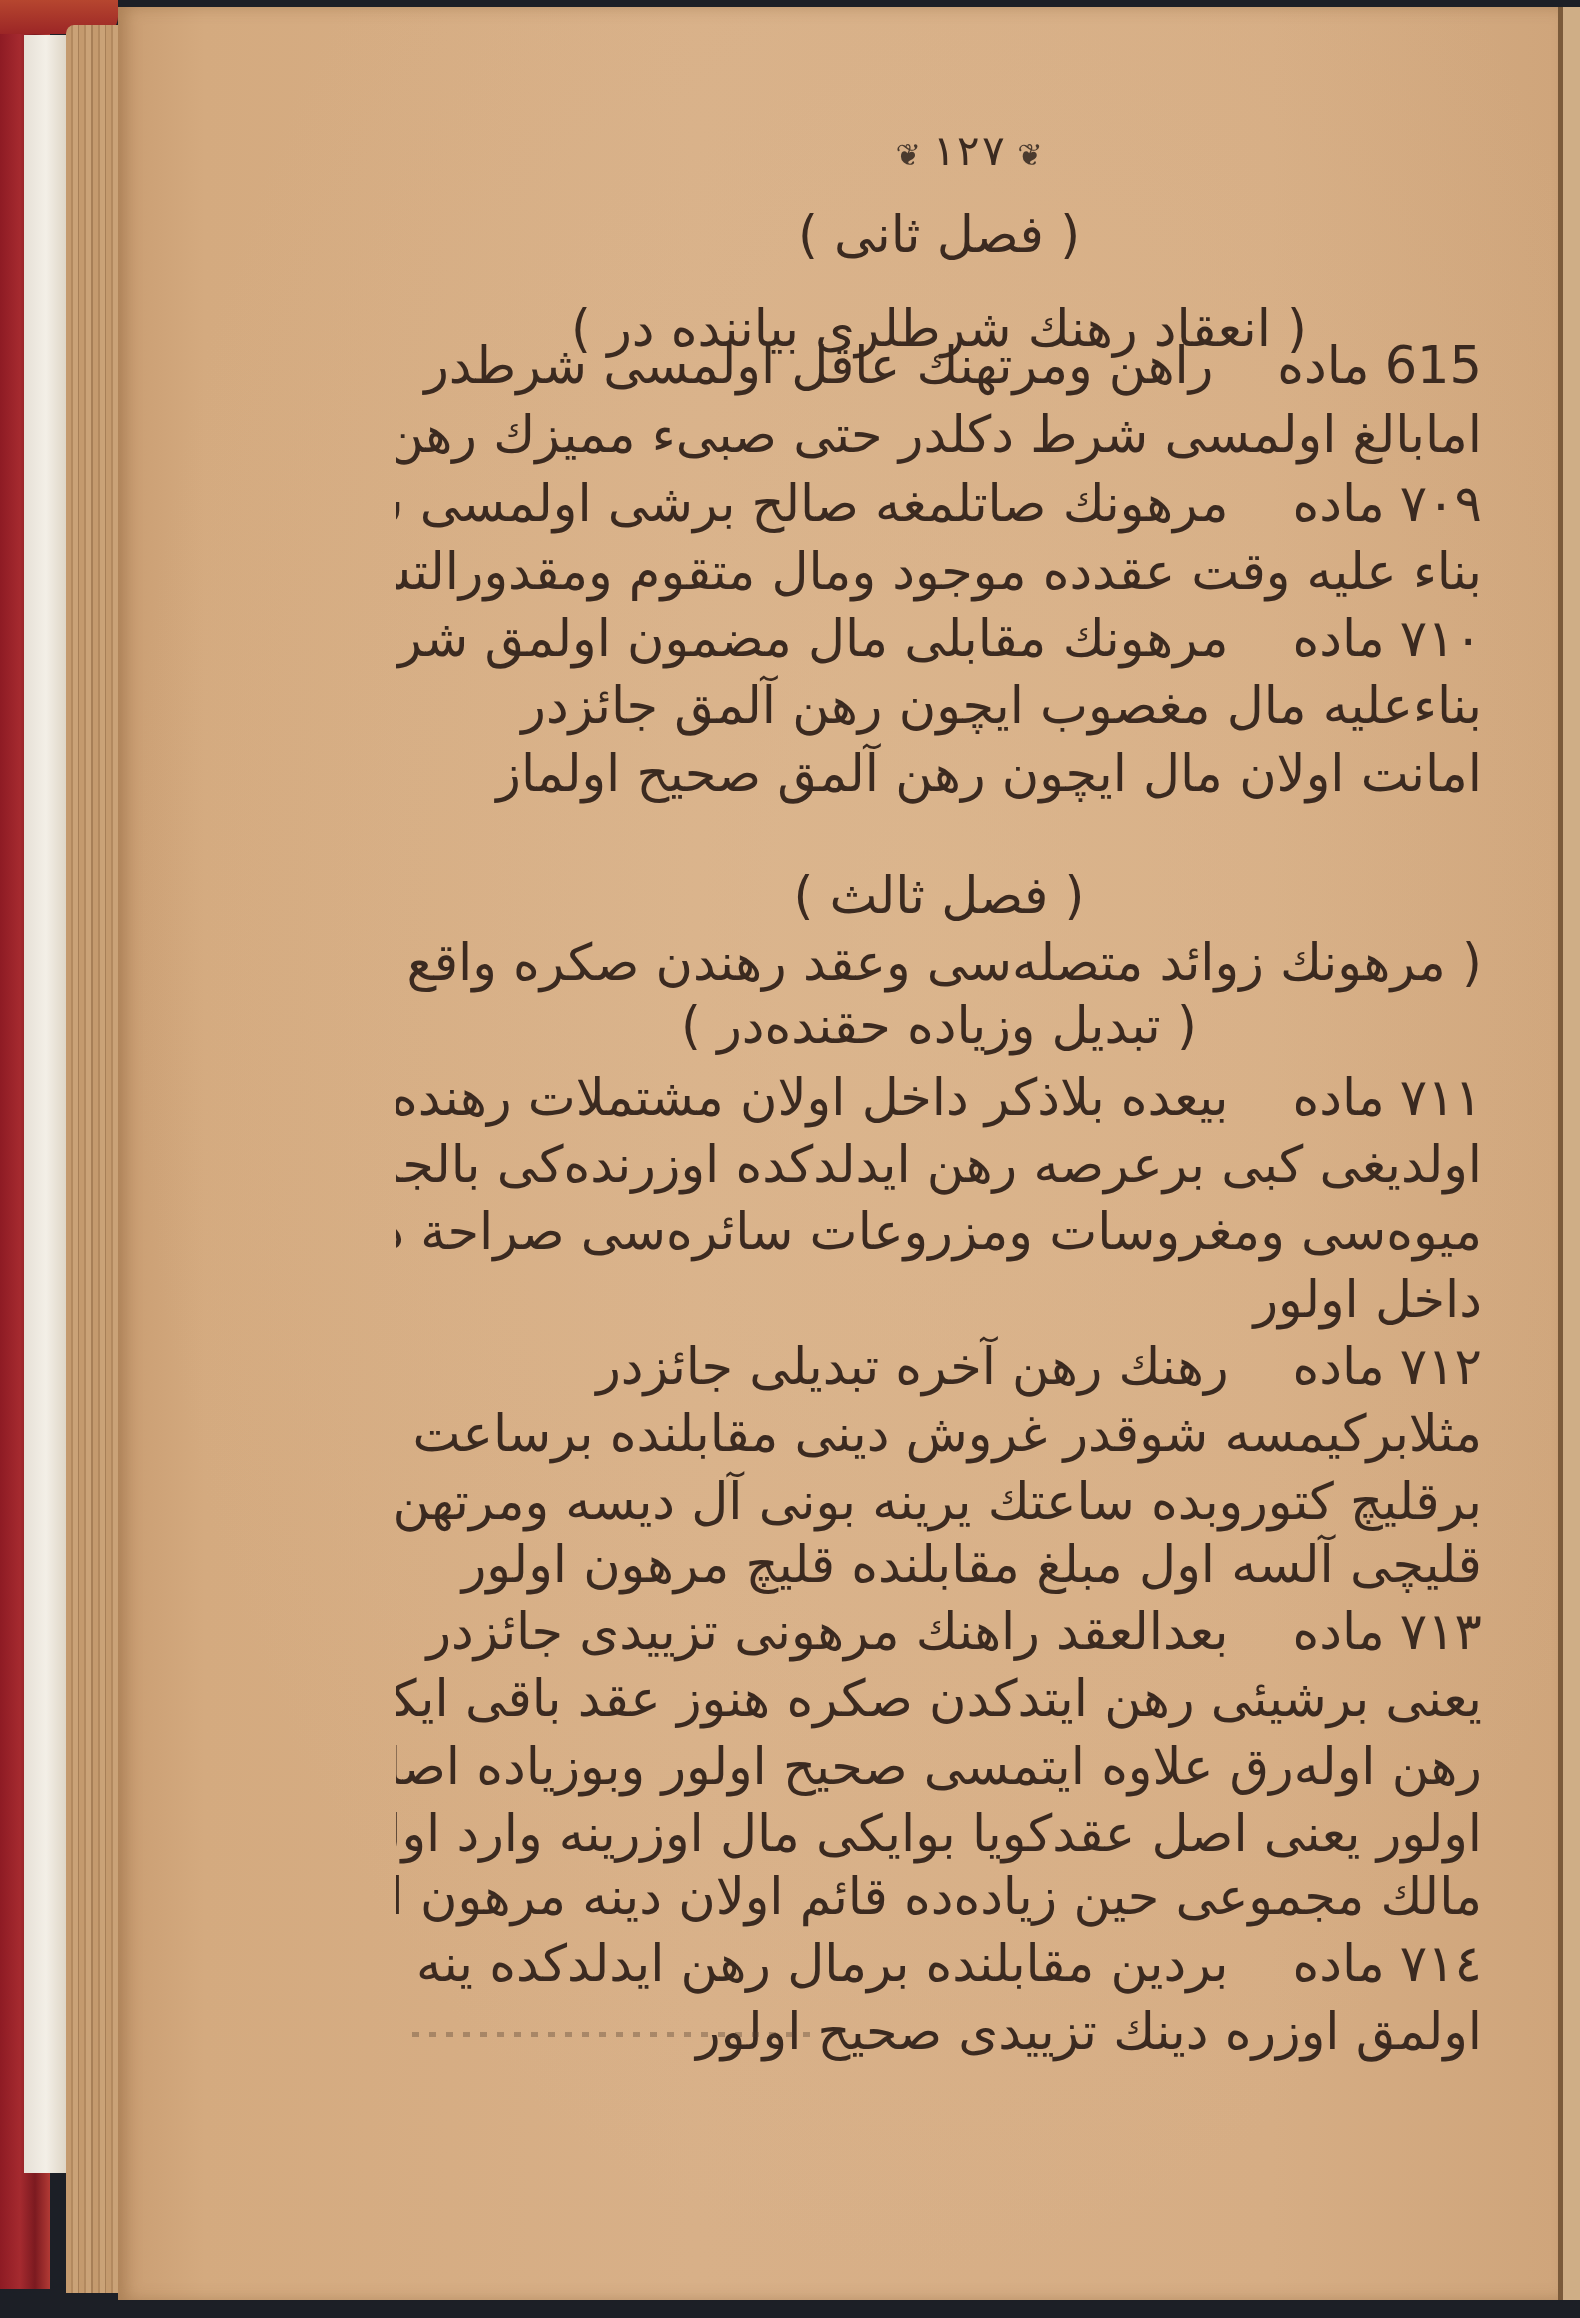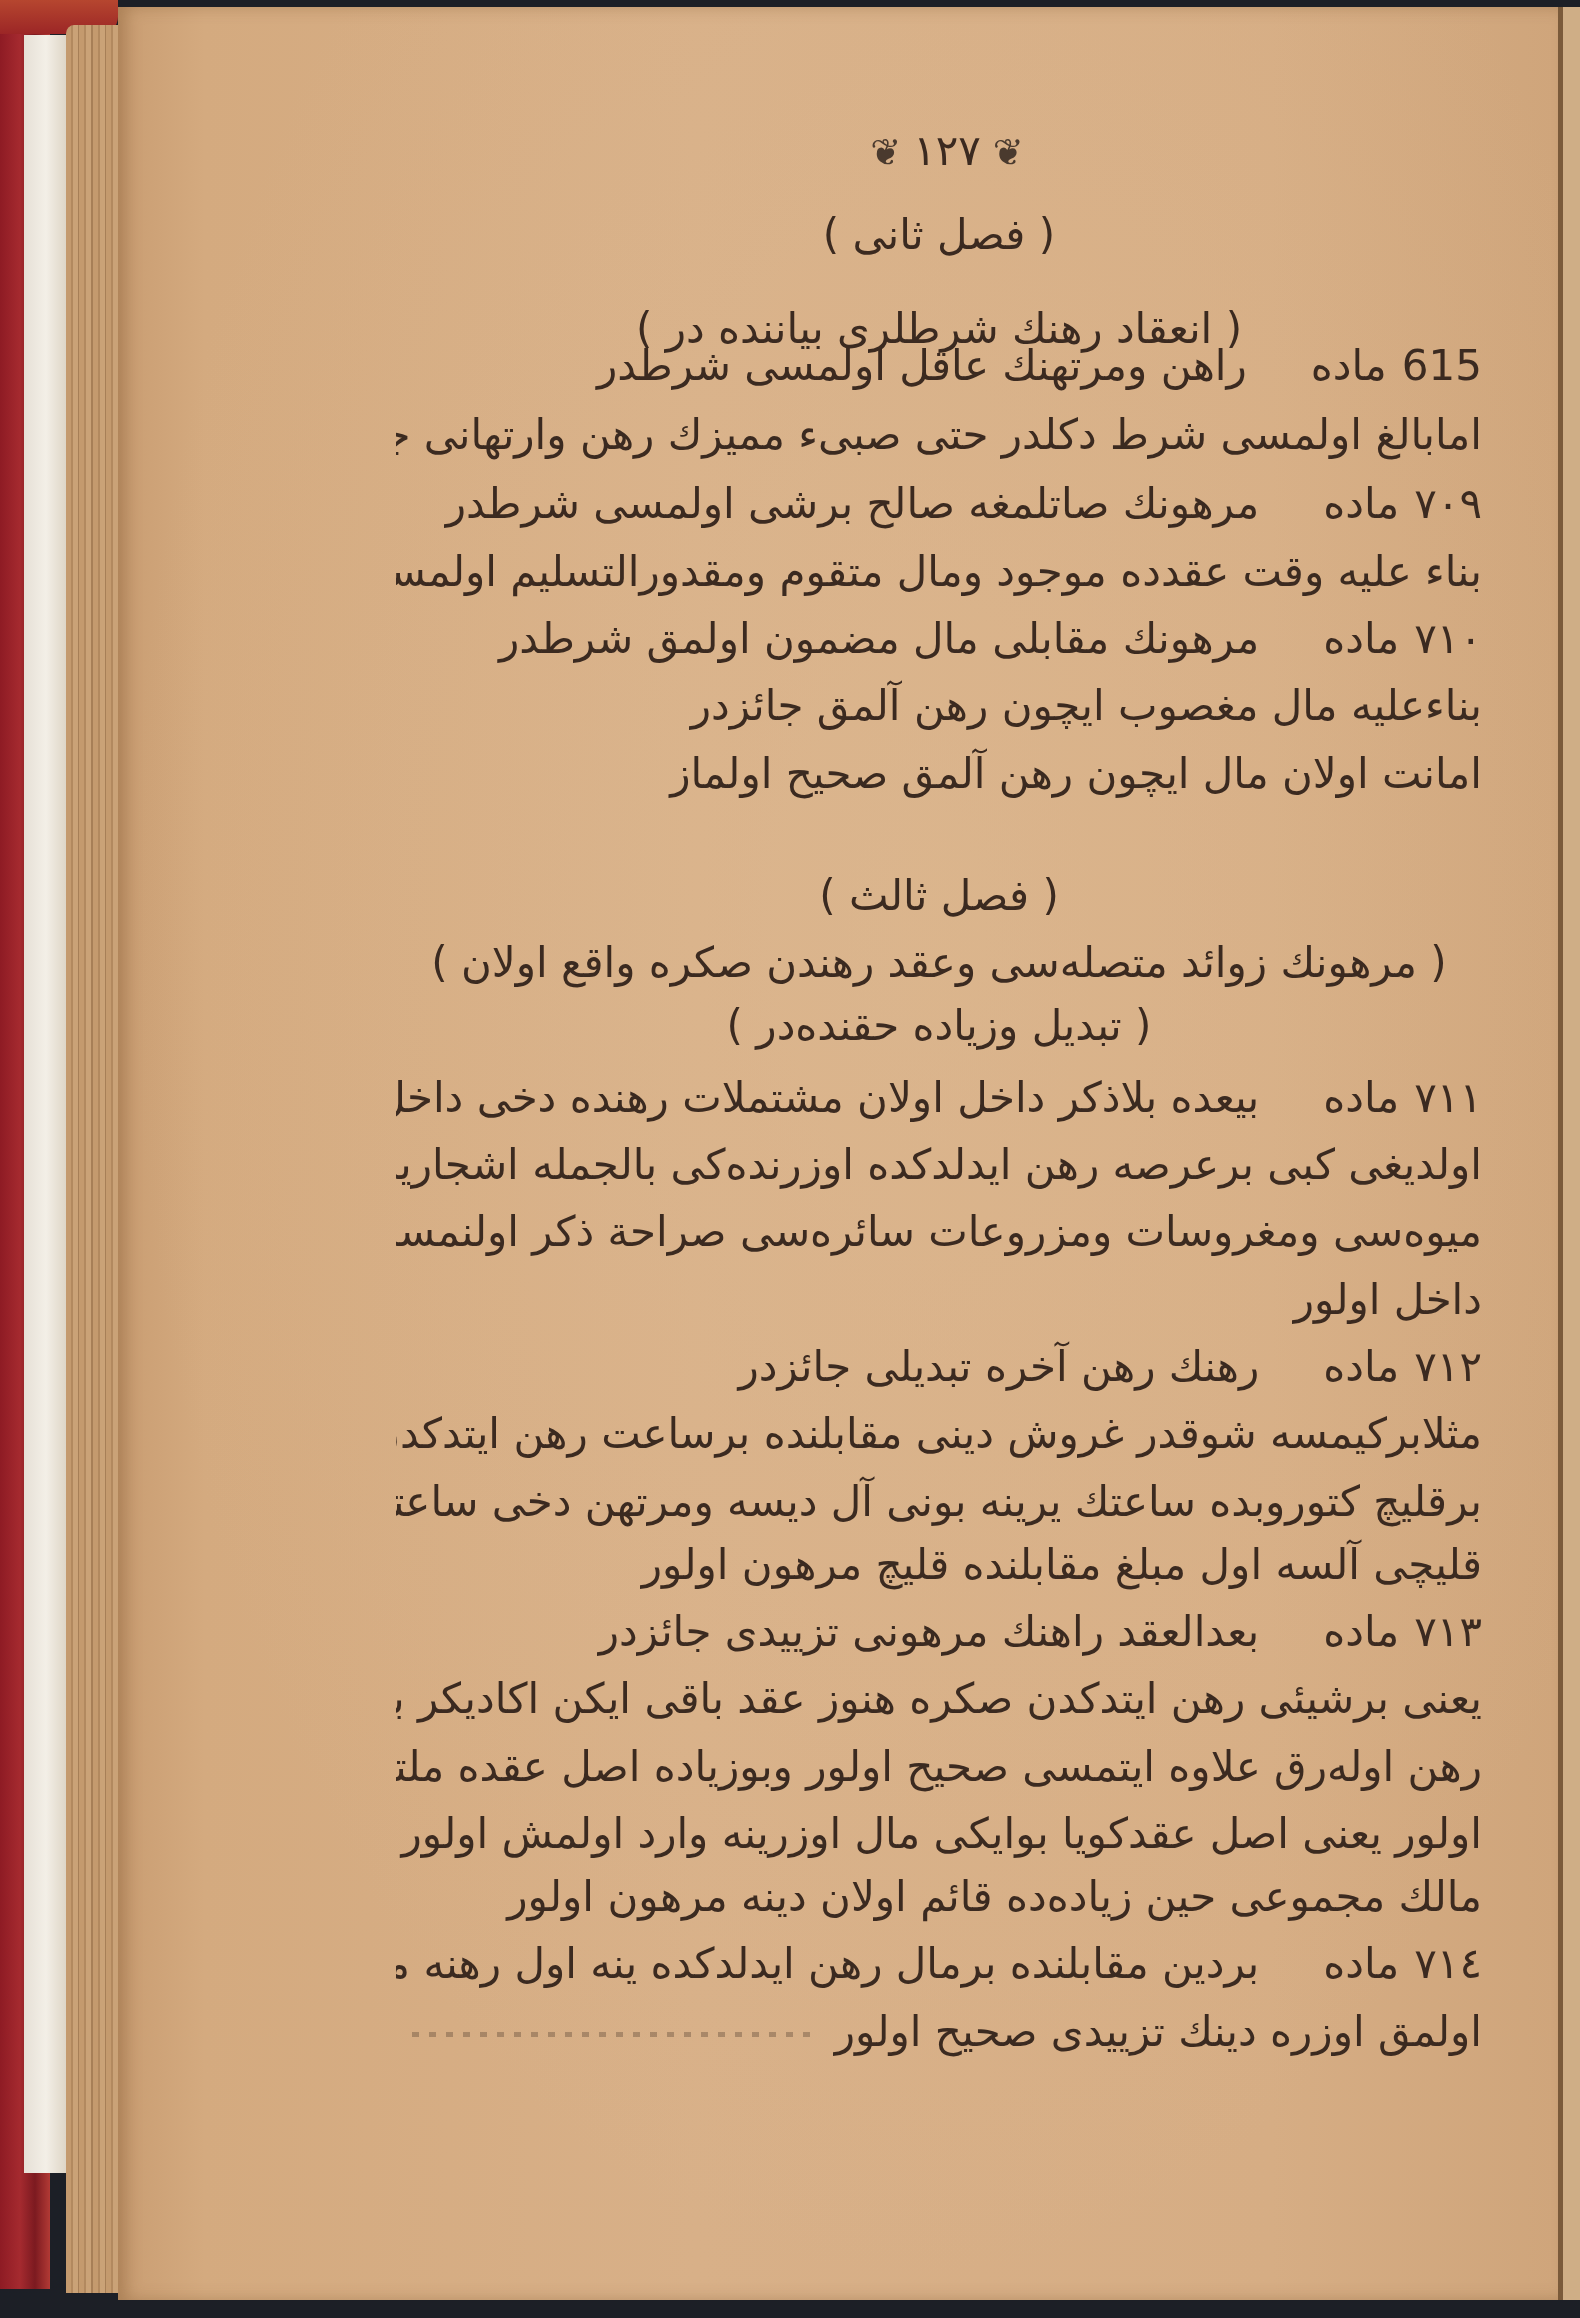--- a/index.html
+++ b/index.html
@@ -79,21 +79,21 @@
       left: 396px;
       width: 1086px;
       direction: rtl;
       font-family: "DejaVu Sans", sans-serif;
       color: #3b2a20;
     }
     .line {
       position: absolute;
       right: 0;
       width: 1086px;
-      font-size: 42px;
+      font-size: 51px;
       line-height: 66px;
       height: 66px;
       white-space: nowrap;
       overflow: hidden;
     }
     .line.center { text-align: center; }
     .line.just { text-align: justify; text-align-last: justify; }
     .line.start { text-align: right; }
     .madde-no {
       display: inline-block;
@@ -101,22 +101,22 @@
     }
     .madde-word {
       display: inline-block;
       margin-left: 64px;
     }
     .page-number {
       position: absolute;
       left: 842px;
       top: 126px;
       width: 210px;
-      text-align: center;
-      font-family: Liberation Sans, sans-serif;
+      text-align: right;
+      font-family: Liberation Mono, monospace;
       font-size: 42px;
       color: #3b2a20;
       direction: rtl;
     }
     .page-number .orn {
       font-size: 37px;
       color: #4a3a2e;
       display: inline-block;
       margin: 0 11.8px;
     }

